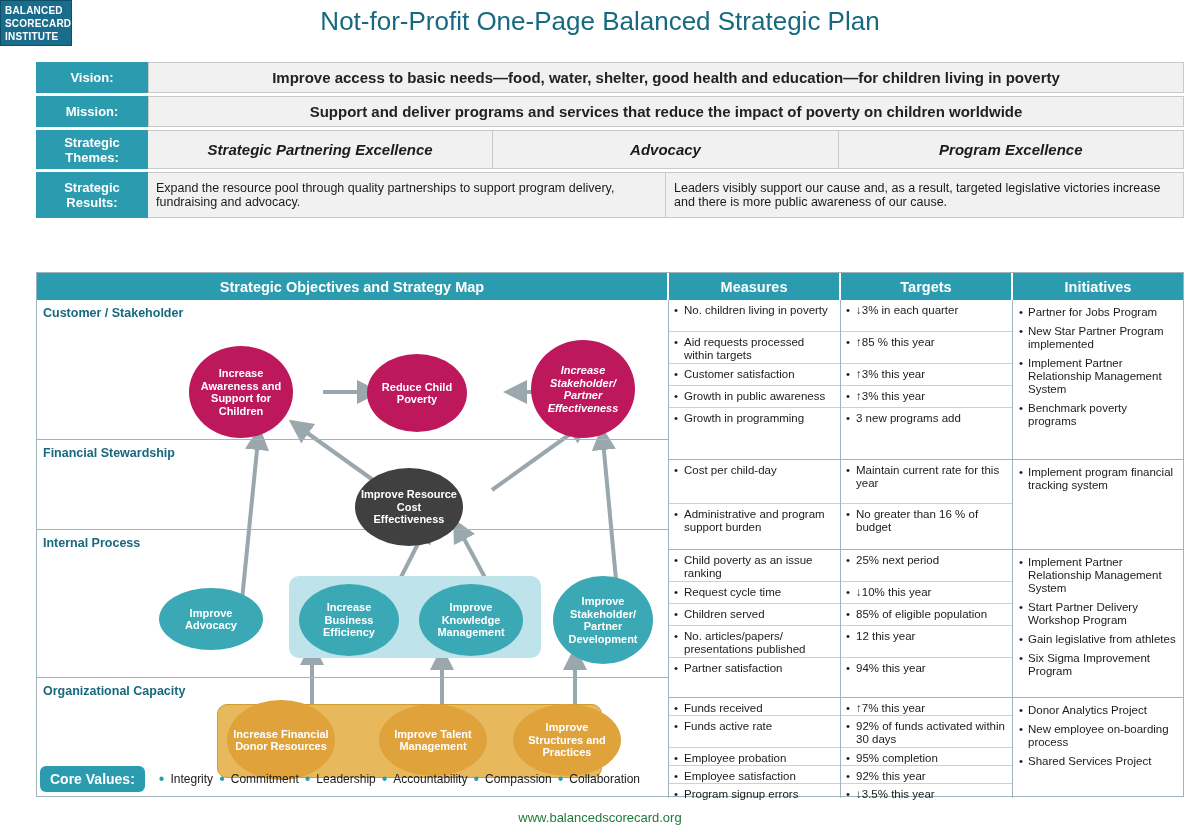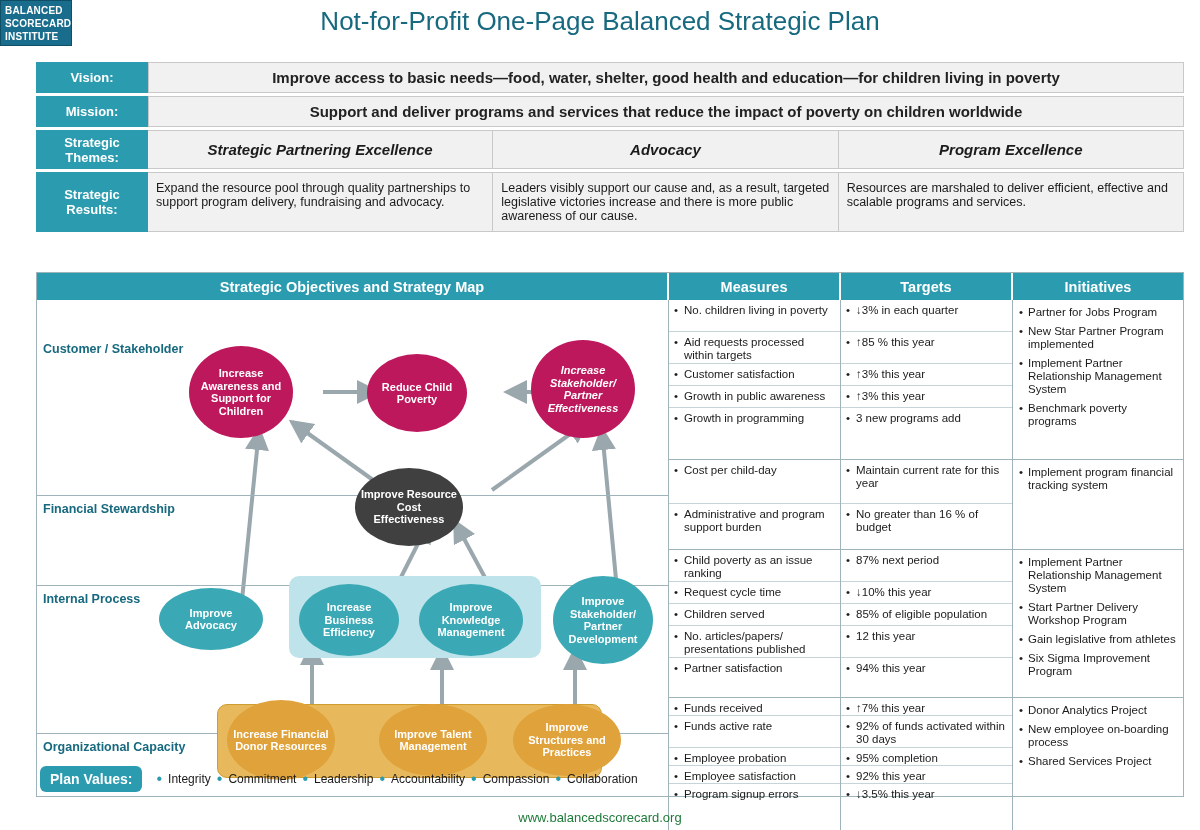--- a/index.html
+++ b/index.html
@@ -83,21 +83,21 @@
   .col-measures { flex: 0 0 172px; border-right: 1px solid #9fb3bb; }
   .col-targets { flex: 0 0 172px; border-right: 1px solid #9fb3bb; }
   .col-initiatives { flex: 0 0 170px; }
 
   
   .band { position: relative; border-bottom: 1px solid #9fb3bb; }
   .band-label {
     position: absolute; left: 6px; top: 6px;
     color: #17697f; font-size: 12.5px; font-weight: bold; line-height: 14px;
   }
-  .b1 { height: 160px; margin-top: 36px; }
+  .b1 { height: 140px; }
   .b2 { height: 90px; }
   .b3 { height: 148px; }
   .b4 { height: 100px; border-bottom: none; }
 
   
   .cell {
     font-size: 11.5px; line-height: 13px; color: #1b1b1b;
     padding: 4px 6px 4px 6px; border-bottom: 1px solid #c6d3d8;
     position: relative;
   }
@@ -177,21 +177,20 @@
       <div class="label-cell">Strategic Themes:</div>
       <div class="theme-cell">Strategic Partnering Excellence</div>
       <div class="theme-cell">Advocacy</div>
       <div class="theme-cell">Program Excellence</div>
     </div>
 
     <div class="results-row">
       <div class="label-cell">Strategic Results:</div>
       <div class="result-cell">Expand the resource pool through quality partnerships to support program delivery, fundraising and advocacy.</div>
       <div class="result-cell">Leaders visibly support our cause and, as a result, targeted legislative victories increase and there is more public awareness of our cause.</div>
-      <div class="result-cell">Resources are marshaled to deliver efficient, effective and scalable programs and services.</div>
     </div>
   </div>
 
   <div class="main">
 
     <div class="hdr-row">
       <div class="hdr map">Strategic  Objectives  and  Strategy  Map</div>
       <div class="hdr measures">Measures</div>
       <div class="hdr targets">Targets</div>
       <div class="hdr initiatives">Initiatives</div>
@@ -373,21 +372,21 @@
               <span class="txt">Maintain current rate for this year</span>
             </div>
           <div class="cell" style="height:44px; border-bottom:none;">
               <span class="bullet">•</span>
               <span class="txt">No greater than 16 % of budget</span>
             </div>
         </div>
         <div class="grp" style="height:148px;">
           <div class="cell" style="height:32px;">
               <span class="bullet">•</span>
-              <span class="txt">87% next period</span>
+              <span class="txt">25% next period</span>
             </div>
           <div class="cell" style="height:22px;">
               <span class="bullet">•</span>
               <span class="txt">↓10% this year</span>
             </div>
           <div class="cell" style="height:22px;">
               <span class="bullet">•</span>
               <span class="txt">85% of eligible population</span>
             </div>
           <div class="cell" style="height:32px;">
@@ -443,21 +442,21 @@
           <div class="init-item"><span class="bullet">•</span><span>Donor Analytics Project</span></div>
           <div class="init-item"><span class="bullet">•</span><span>New employee on-boarding process</span></div>
           <div class="init-item"><span class="bullet">•</span><span>Shared Services Project</span></div>
         </div>
       </div>
 
     </div>
   </div>
 
   <div class="corevalues">
-    <div class="cv-label">Plan Values:</div>
+    <div class="cv-label">Core Values:</div>
     <div class="cv-items">
       <span class="cv-dot">•</span>
       <span class="cv-item">Integrity</span>
       <span class="cv-dot">•</span>
       <span class="cv-item">Commitment</span>
       <span class="cv-dot">•</span>
       <span class="cv-item">Leadership</span>
       <span class="cv-dot">•</span>
       <span class="cv-item">Accountability</span>
       <span class="cv-dot">•</span>

